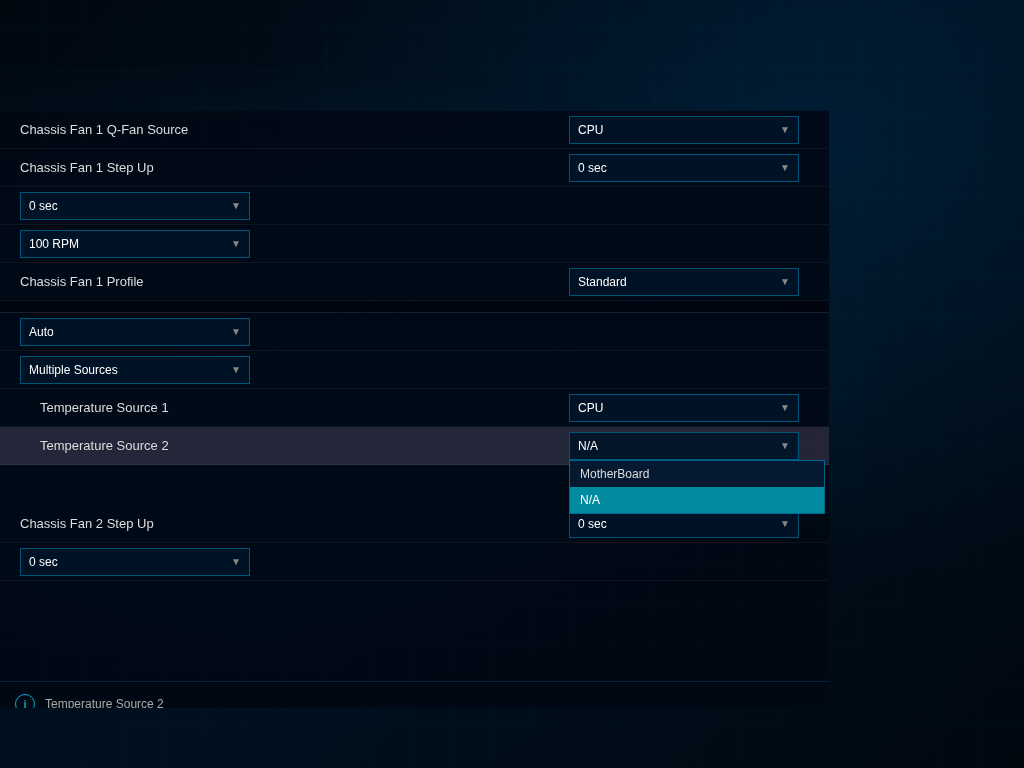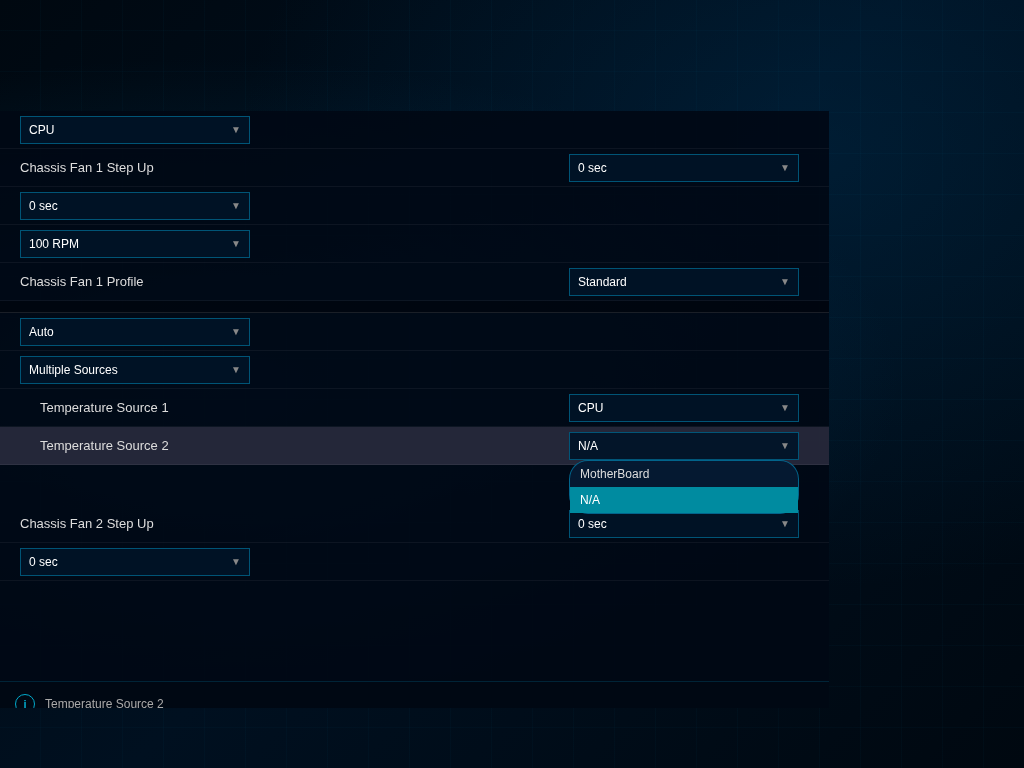--- a/index.html
+++ b/index.html
@@ -406,20 +406,21 @@
     <div class="nav-item">Exit</div>
   </div>
 
   <div class="content-area">
 
     <div class="main-panel">
       <div class="settings-container">
         <div class="settings-table">
 
           <div class="setting-row">
+            <span class="setting-label">Chassis Fan 1 Q-Fan Source</span>
             <div class="setting-value">
               <div class="dropdown">
                 <span>CPU</span>
                 <span class="dropdown-arrow">▼</span>
               </div>
             </div>
           </div>
 
           <div class="setting-row">
             <span class="setting-label">Chassis Fan 1 Step Up</span>
@@ -490,21 +491,21 @@
           </div>
 
           <div class="setting-row highlighted" style="position:relative;">
             <span class="setting-label indented">Temperature Source 2</span>
             <div class="setting-value" style="position:relative;">
               <div class="dropdown">
                 <span>N/A</span>
                 <span class="dropdown-arrow">▼</span>
               </div>
 
-              <div class="dropdown-popup" style="position:absolute; top:28px; left:0; width:230px;border-radius:19px;">
+              <div class="dropdown-popup" style="position:absolute; top:28px; left:0; width:256px;">
                 <div class="popup-option">MotherBoard</div>
                 <div class="popup-option selected">N/A</div>
               </div>
             </div>
           </div>
 
           <div class="setting-row" style="margin-top: 40px;">
             <span class="setting-label">Chassis Fan 2 Step Up</span>
             <div class="setting-value">
               <div class="dropdown">

